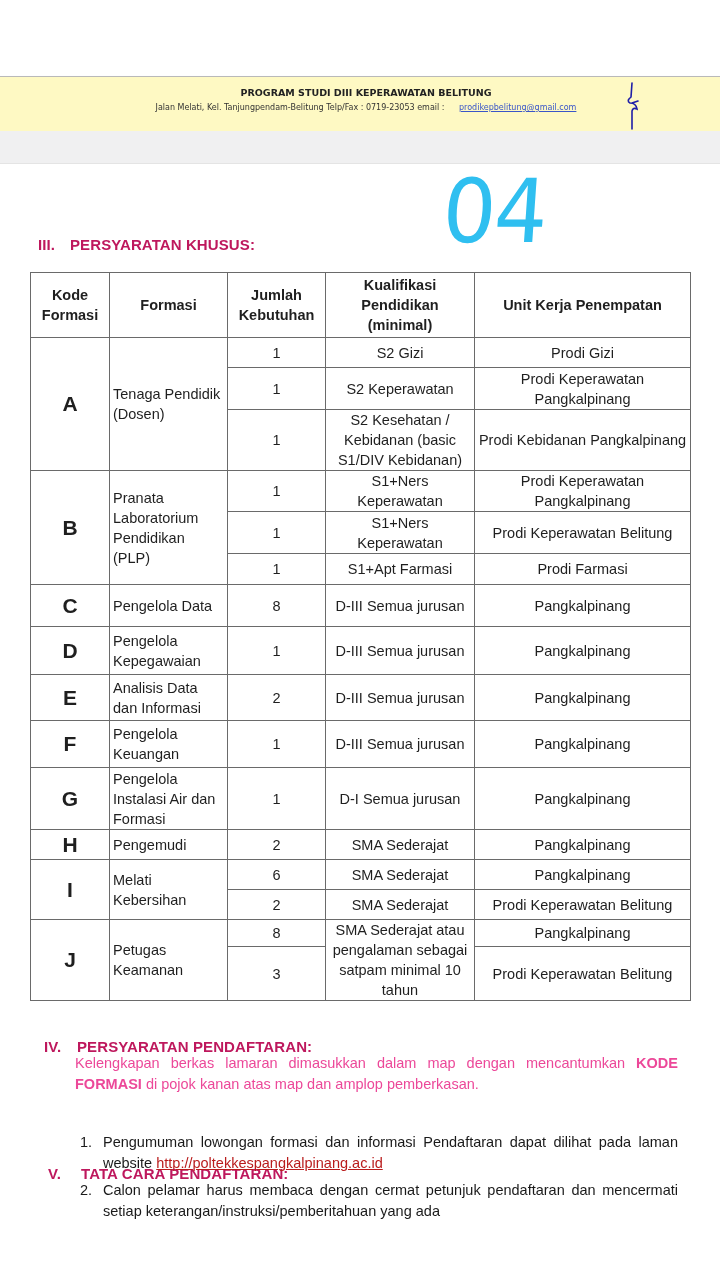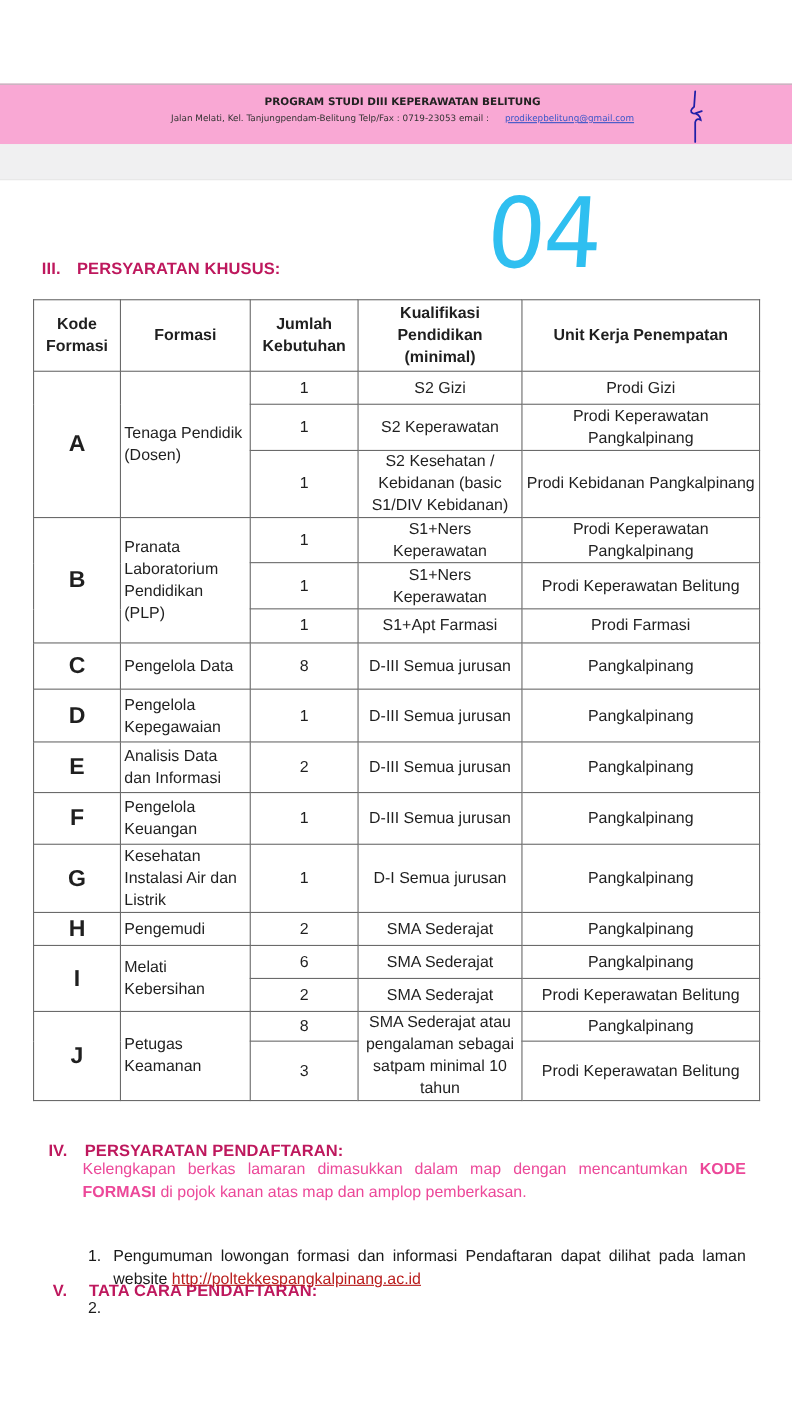--- a/index.html
+++ b/index.html
@@ -5,21 +5,21 @@
     html, body { margin: 0; padding: 0; }
     body {
       width: 720px; height: 1280px; overflow: hidden; position: relative;
       background: #ffffff;
       font-family: "Liberation Sans", sans-serif;
       color: #1a1a1a;
     }
     .top-blank { position: absolute; left: 0; top: 0; width: 720px; height: 76px; background: #ffffff; }
     .letterhead {
       position: absolute; left: 0; top: 76px; width: 720px; height: 54px;
-      background: #f9a8d4; border-top: 1px solid #b9b9b9;
+      background: #fef9c3; border-top: 1px solid #b9b9b9;
       box-shadow: 0 2px 3px rgba(0,0,0,0.12);
     }
     .lh-title {
       position: absolute; left: 0; width: 732px; top: 10px; text-align: center;
       font-family: "DejaVu Sans", sans-serif; font-weight: bold; font-size: 9.5px; color: #222;
     }
     .lh-address {
       position: absolute; left: 0; width: 732px; top: 26px; text-align: center;
       font-family: "DejaVu Sans", sans-serif; font-size: 8px; color: #333;
     }
@@ -174,21 +174,21 @@
     <tr style="height:47px">
       <td class="kode">F</td>
       <td class="formasi">Pengelola Keuangan</td>
       <td class="jumlah">1</td>
       <td class="kual">D-III Semua jurusan</td>
       <td class="unit">Pangkalpinang</td>
     </tr>
 
     <tr style="height:62px">
       <td class="kode">G</td>
-      <td class="formasi">Kesehatan Instalasi Air dan Listrik</td>
+      <td class="formasi">Pengelola Instalasi Air dan Formasi</td>
       <td class="jumlah">1</td>
       <td class="kual">D-I Semua jurusan</td>
       <td class="unit">Pangkalpinang</td>
     </tr>
 
     <tr style="height:30px">
       <td class="kode">H</td>
       <td class="formasi">Pengemudi</td>
       <td class="jumlah">2</td>
       <td class="kual">SMA Sederajat</td>
@@ -228,15 +228,15 @@
 <div class="sec-body" id="sec4-body"><span>Kelengkapan berkas lamaran dimasukkan dalam map dengan mencantumkan </span><b>KODE FORMASI</b><span> di pojok kanan atas map dan amplop pemberkasan.</span></div>
 
 <div class="sec-heading" id="sec5">
   <span class="num">V.</span><span>TATA CARA PENDAFTARAN:</span>
 </div>
 <ol class="list">
   <li>
     <span class="n">1.</span><span>Pengumuman lowongan formasi dan informasi Pendaftaran dapat dilihat pada laman website </span><a class="link">http://poltekkespangkalpinang.ac.id</a>
   </li>
   <li>
-    <span class="n">2.</span>
+    <span class="n">2.</span><span>Calon pelamar harus membaca dengan cermat petunjuk pendaftaran dan mencermati setiap keterangan/instruksi/pemberitahuan yang ada</span>
   </li>
 </ol>
 
 </body></html>

